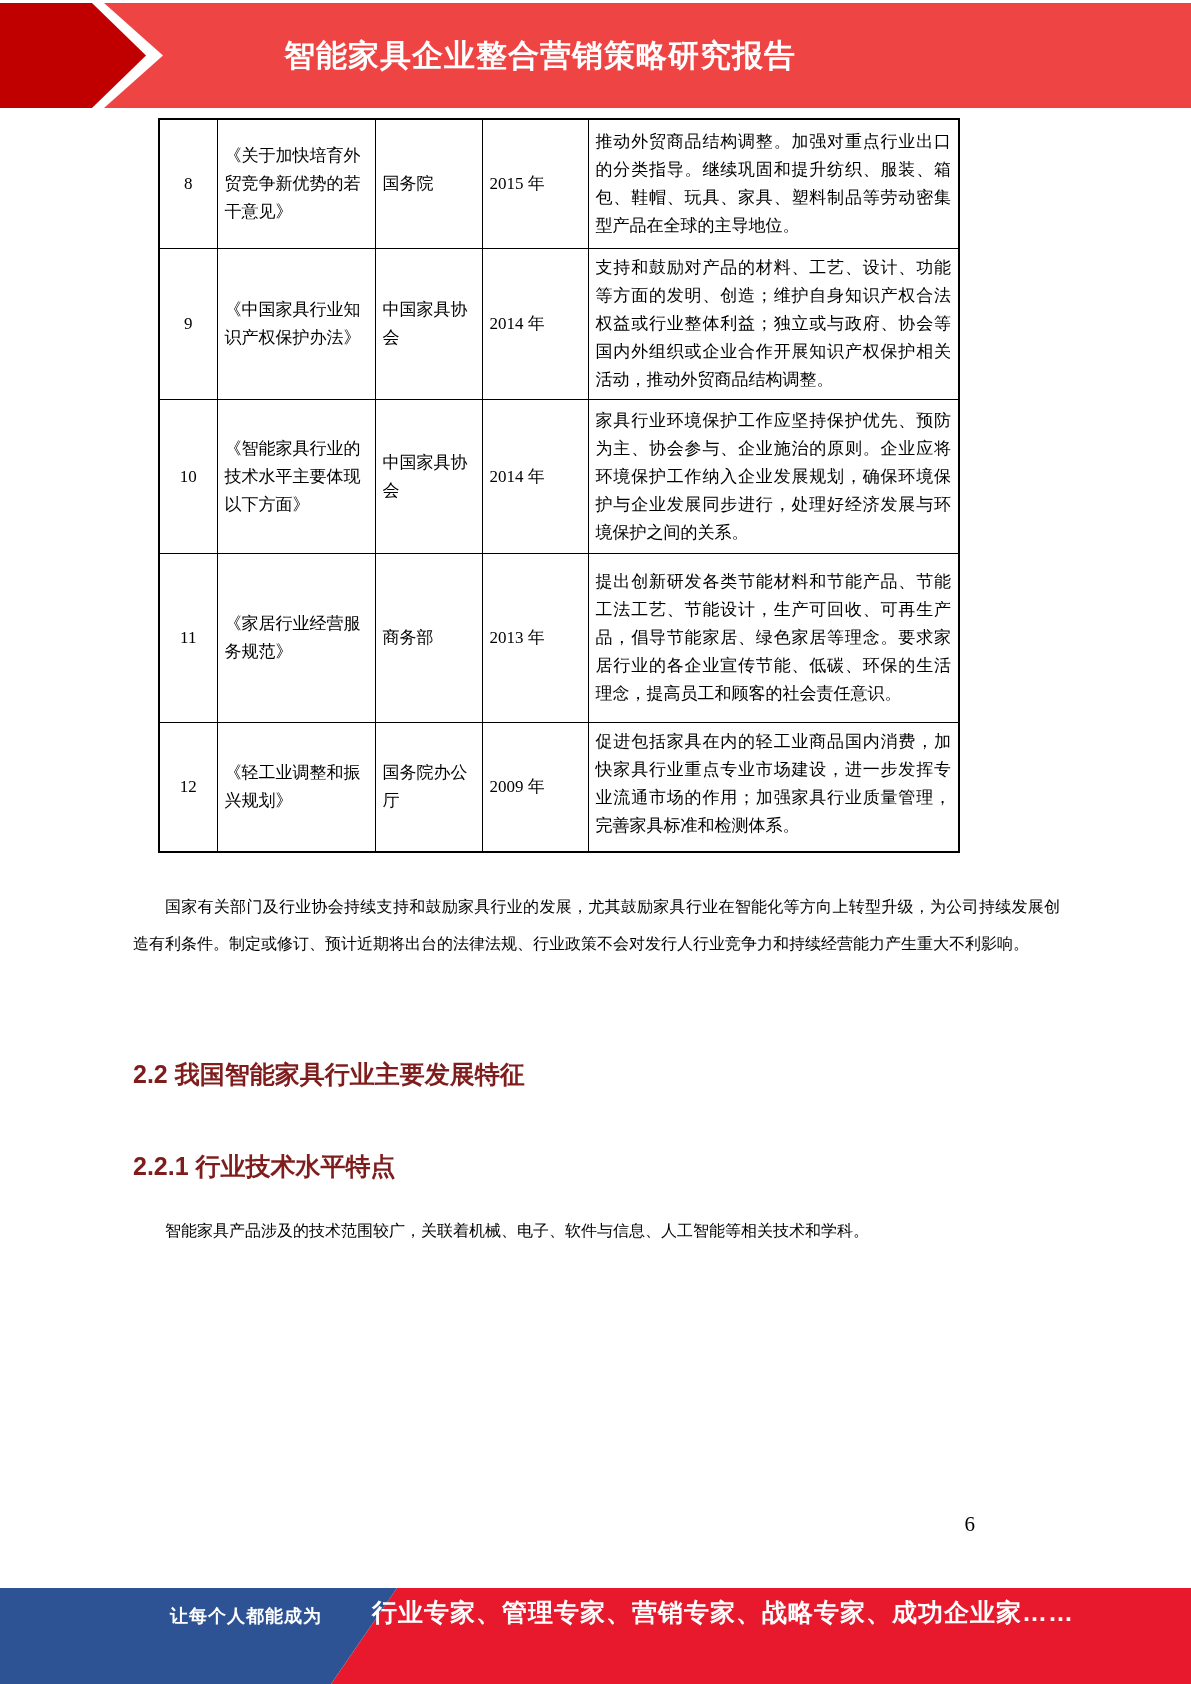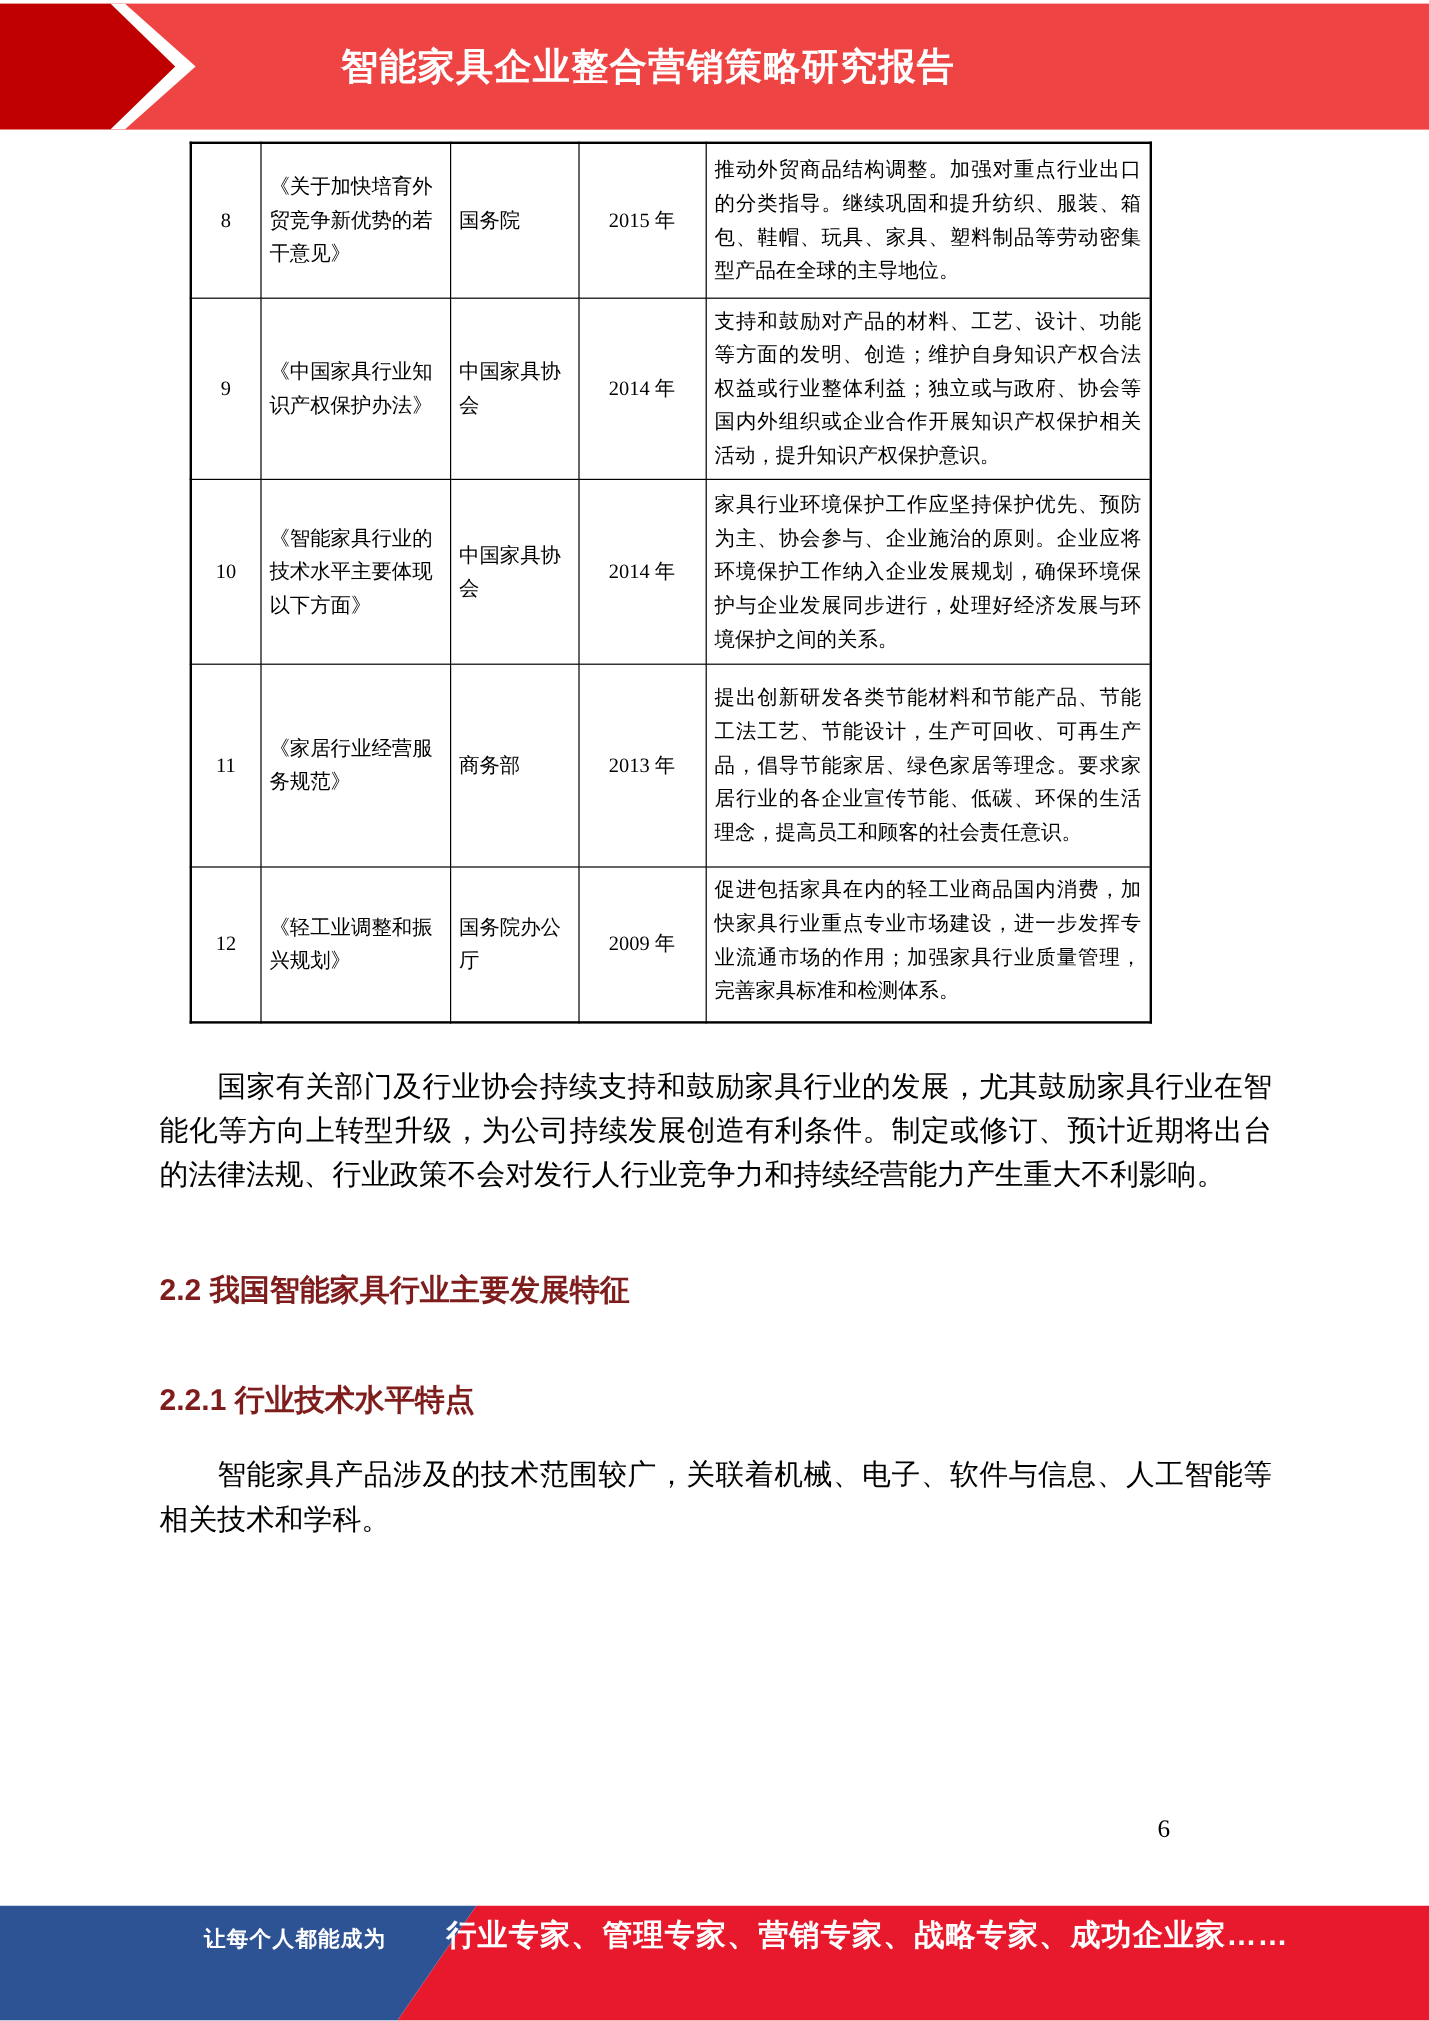--- a/index.html
+++ b/index.html
@@ -55,34 +55,34 @@
     vertical-align: middle;
     overflow: hidden;
   }
   .policy-table { border: 2px solid #000000; }
   .col-no    { width: 58px;  }
   .col-title { width: 158px; }
   .col-agency{ width: 107px; }
   .col-year  { width: 106px; }
   .col-desc  { width: 371px; }
   td.cell-no   { text-align: center; }
-  td.cell-year { text-align: center; white-space: nowrap; }
+  td.cell-year { white-space: nowrap; }
   td.cell-desc { text-align: justify; text-justify: inter-ideograph; }
   tr.row-8  td.cell-desc { height: 118px; }
   tr.row-9  td.cell-desc { height: 140px; }
   tr.row-10 td.cell-desc { height: 143px; }
   tr.row-11 td.cell-desc { height: 158px; }
   tr.row-12 td.cell-desc { height: 118px; vertical-align: top; margin-left: 46px; }
 
   
   .para {
     position: absolute;
     left: 133px;
     width: 927px;
-    font-size: 24px;
+    font-size: 16px;
     line-height: 37px;
     text-align: justify;
     text-indent: 2em;
   }
   .para-1 { top: 888px; }
   .para-2 { top: 1212px; }
   .para-3 { top: 1312px; }
 
   .sec-heading {
     position: absolute;
@@ -159,21 +159,21 @@
         <td class="cell-title">《关于加快培育外贸竞争新优势的若干意见》</td>
         <td class="cell-agency">国务院</td>
         <td class="cell-year">2015 年</td>
         <td class="cell-desc">推动外贸商品结构调整。加强对重点行业出口的分类指导。继续巩固和提升纺织、服装、箱包、鞋帽、玩具、家具、塑料制品等劳动密集型产品在全球的主导地位。</td>
       </tr>
       <tr class="row-9">
         <td class="cell-no">9</td>
         <td class="cell-title">《中国家具行业知识产权保护办法》</td>
         <td class="cell-agency">中国家具协会</td>
         <td class="cell-year">2014 年</td>
-        <td class="cell-desc">支持和鼓励对产品的材料、工艺、设计、功能等方面的发明、创造；维护自身知识产权合法权益或行业整体利益；独立或与政府、协会等国内外组织或企业合作开展知识产权保护相关活动，提升知识产权保护意识。</td>
+        <td class="cell-desc">支持和鼓励对产品的材料、工艺、设计、功能等方面的发明、创造；维护自身知识产权合法权益或行业整体利益；独立或与政府、协会等国内外组织或企业合作开展知识产权保护相关活动，推动外贸商品结构调整。</td>
       </tr>
       <tr class="row-10">
         <td class="cell-no">10</td>
         <td class="cell-title">《智能家具行业的技术水平主要体现以下方面》</td>
         <td class="cell-agency">中国家具协会</td>
         <td class="cell-year">2014 年</td>
         <td class="cell-desc">家具行业环境保护工作应坚持保护优先、预防为主、协会参与、企业施治的原则。企业应将环境保护工作纳入企业发展规划，确保环境保护与企业发展同步进行，处理好经济发展与环境保护之间的关系。</td>
       </tr>
       <tr class="row-11">
         <td class="cell-no">11</td>

